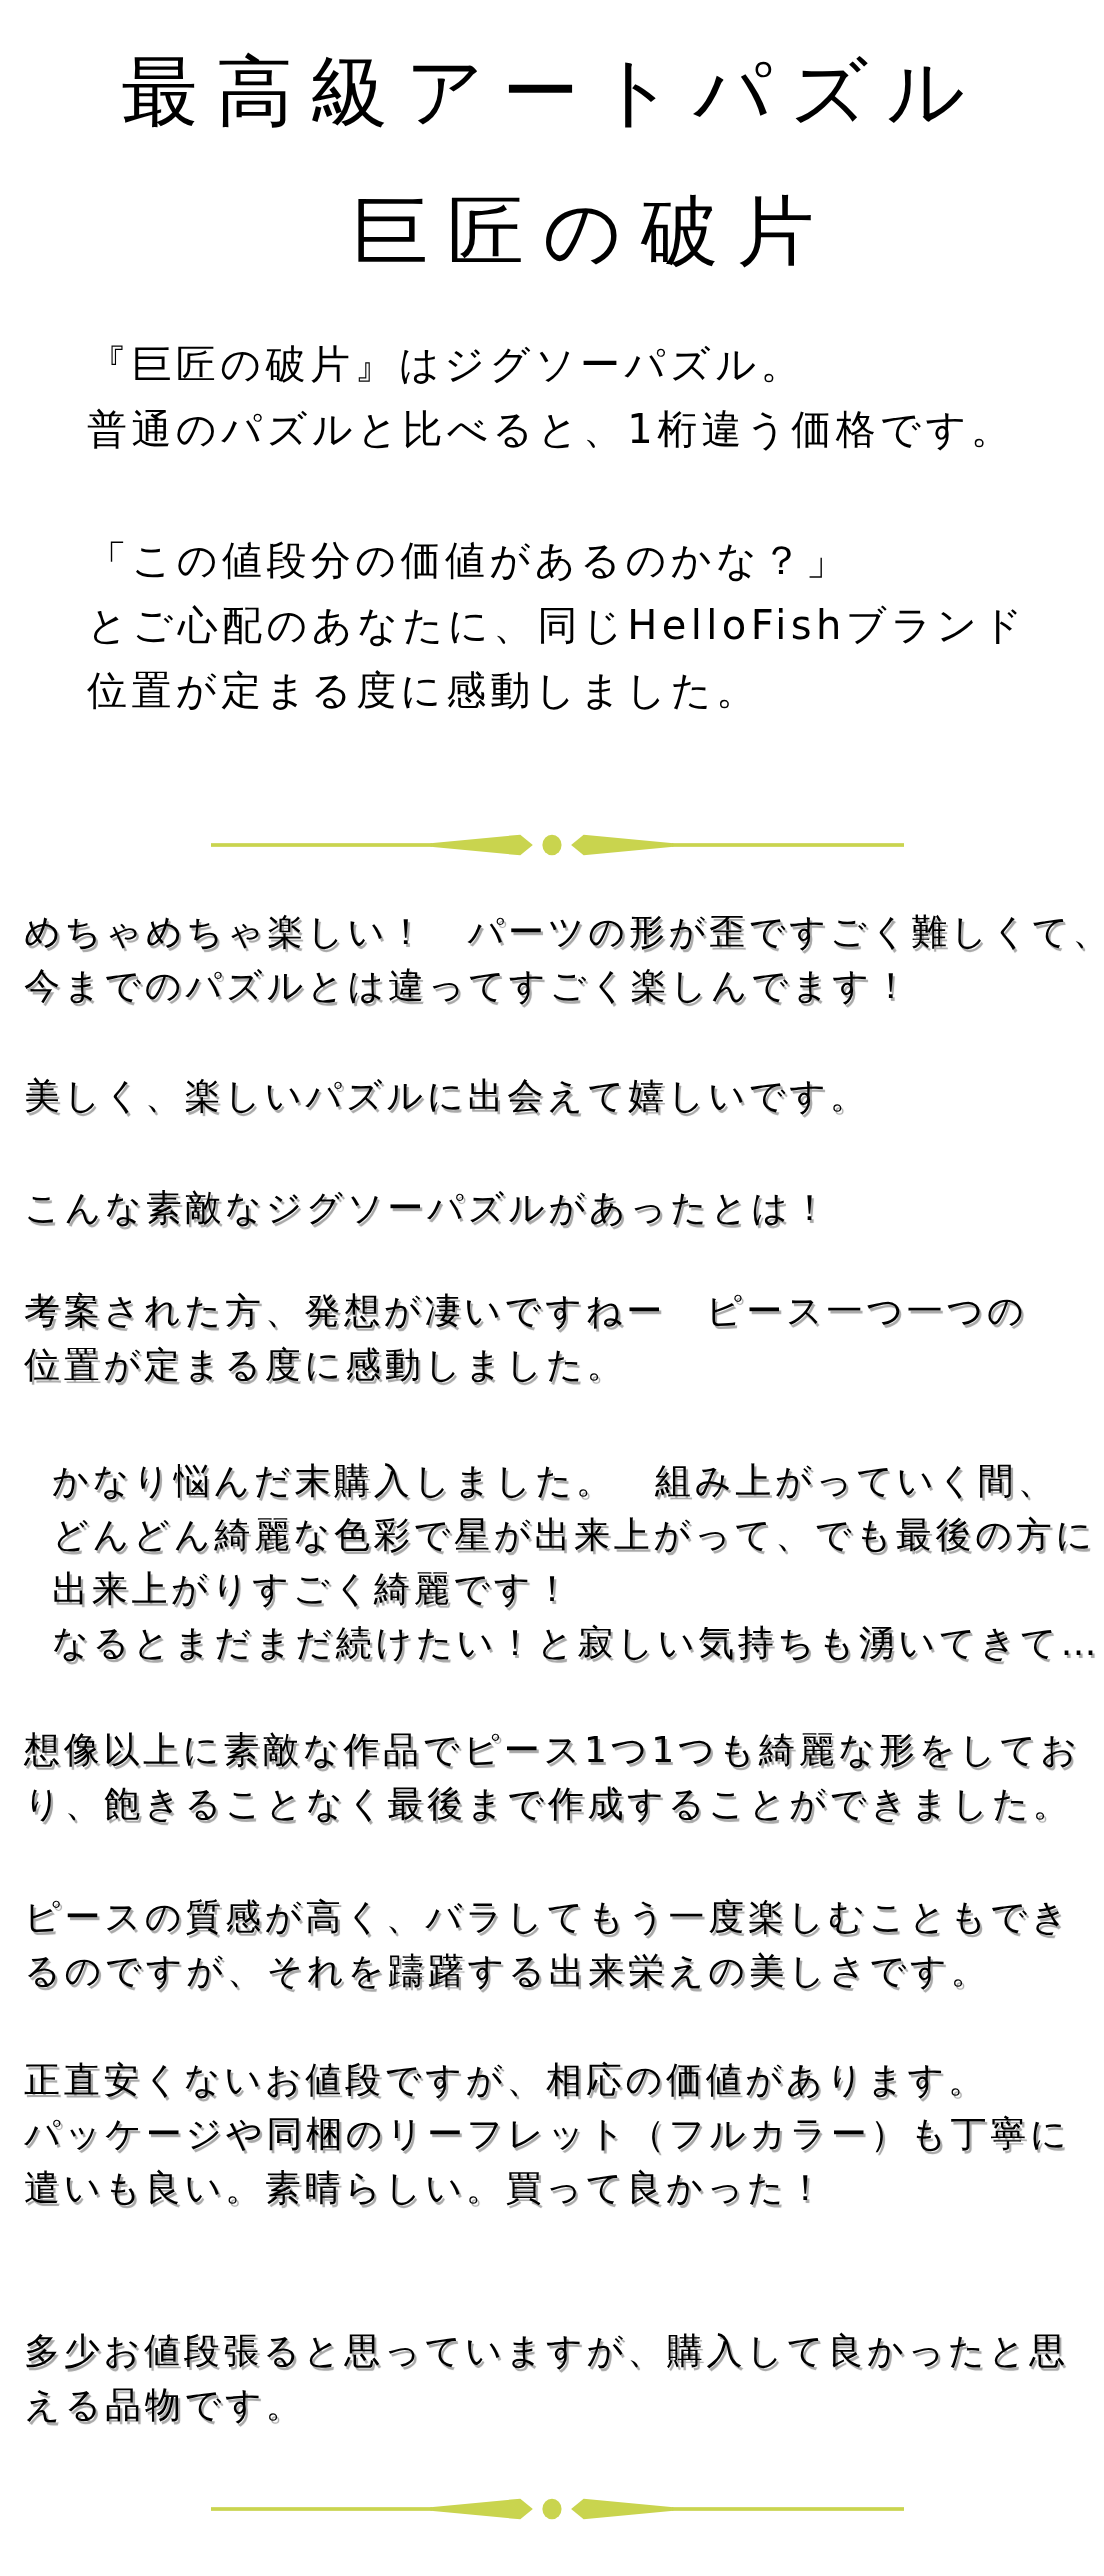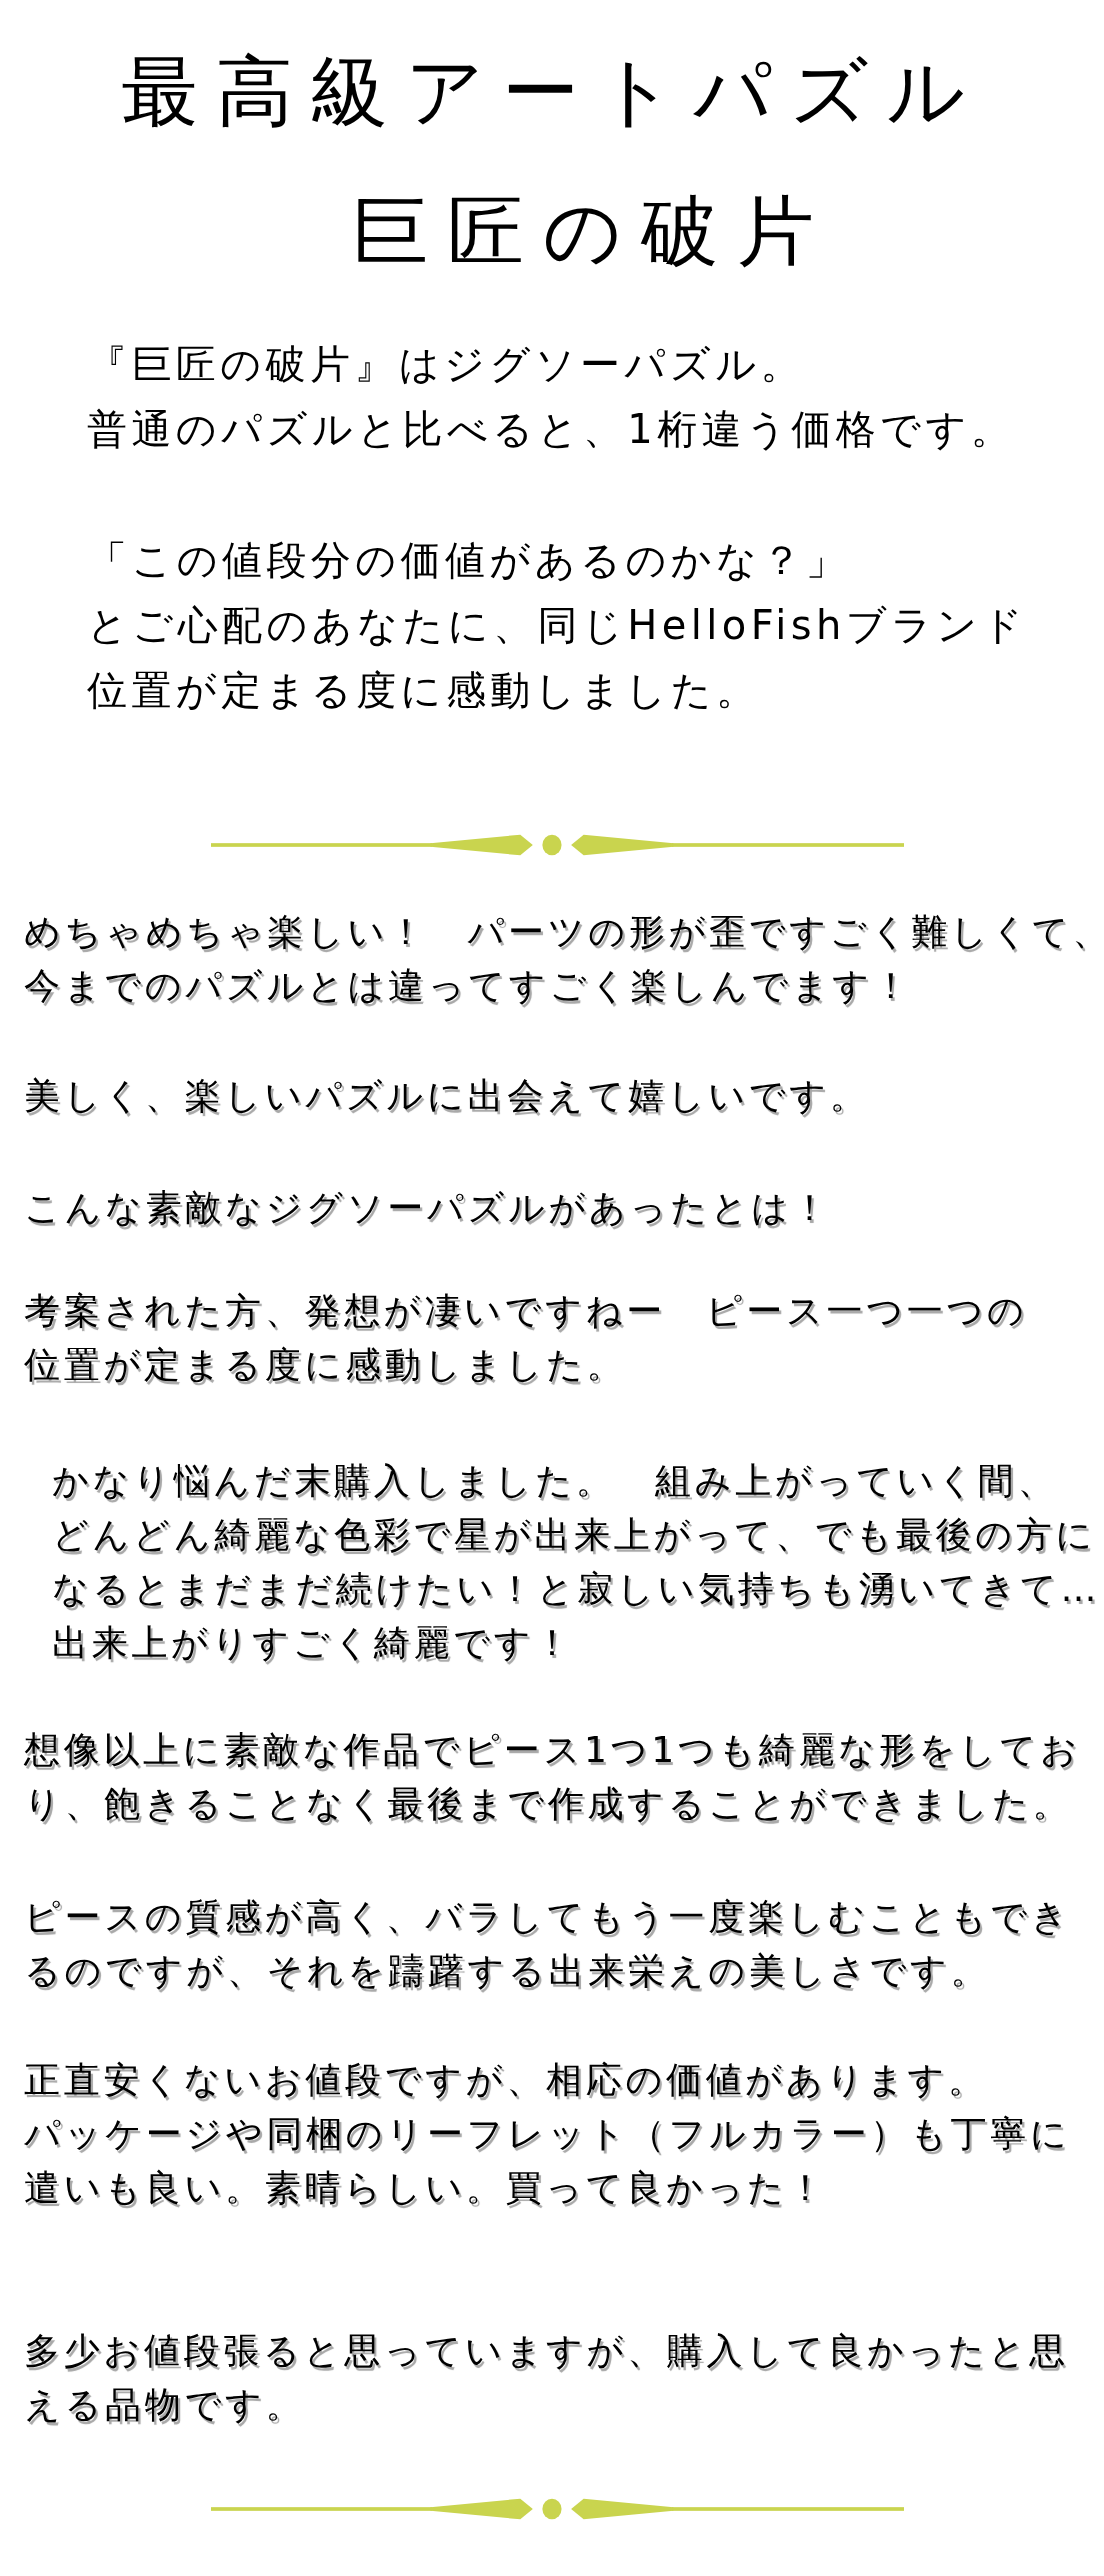--- a/index.html
+++ b/index.html
@@ -89,22 +89,22 @@
     <div class="review" style="top:1181px;">
       <div>こんな素敵なジグソーパズルがあったとは！</div>
     </div>
     <div class="review" style="top:1284px;">
       <div>考案された方、発想が凄いですねー　ピース一つ一つの</div>
       <div>位置が定まる度に感動しました。</div>
     </div>
     <div class="review" style="top:1454px;margin-left:28px;">
       <div>かなり悩んだ末購入しました。　組み上がっていく間、</div>
       <div>どんどん綺麗な色彩で星が出来上がって、でも最後の方に</div>
+      <div>出来上がりすごく綺麗です！</div>
       <div>なるとまだまだ続けたい！と寂しい気持ちも湧いてきて…</div>
-      <div>出来上がりすごく綺麗です！</div>
     </div>
     <div class="review" style="top:1723px;">
       <div>想像以上に素敵な作品でピース1つ1つも綺麗な形をしてお</div>
       <div>り、飽きることなく最後まで作成することができました。</div>
     </div>
     <div class="review" style="top:1890px;">
       <div>ピースの質感が高く、バラしてもう一度楽しむこともでき</div>
       <div>るのですが、それを躊躇する出来栄えの美しさです。</div>
     </div>
     <div class="review" style="top:2053px;">

